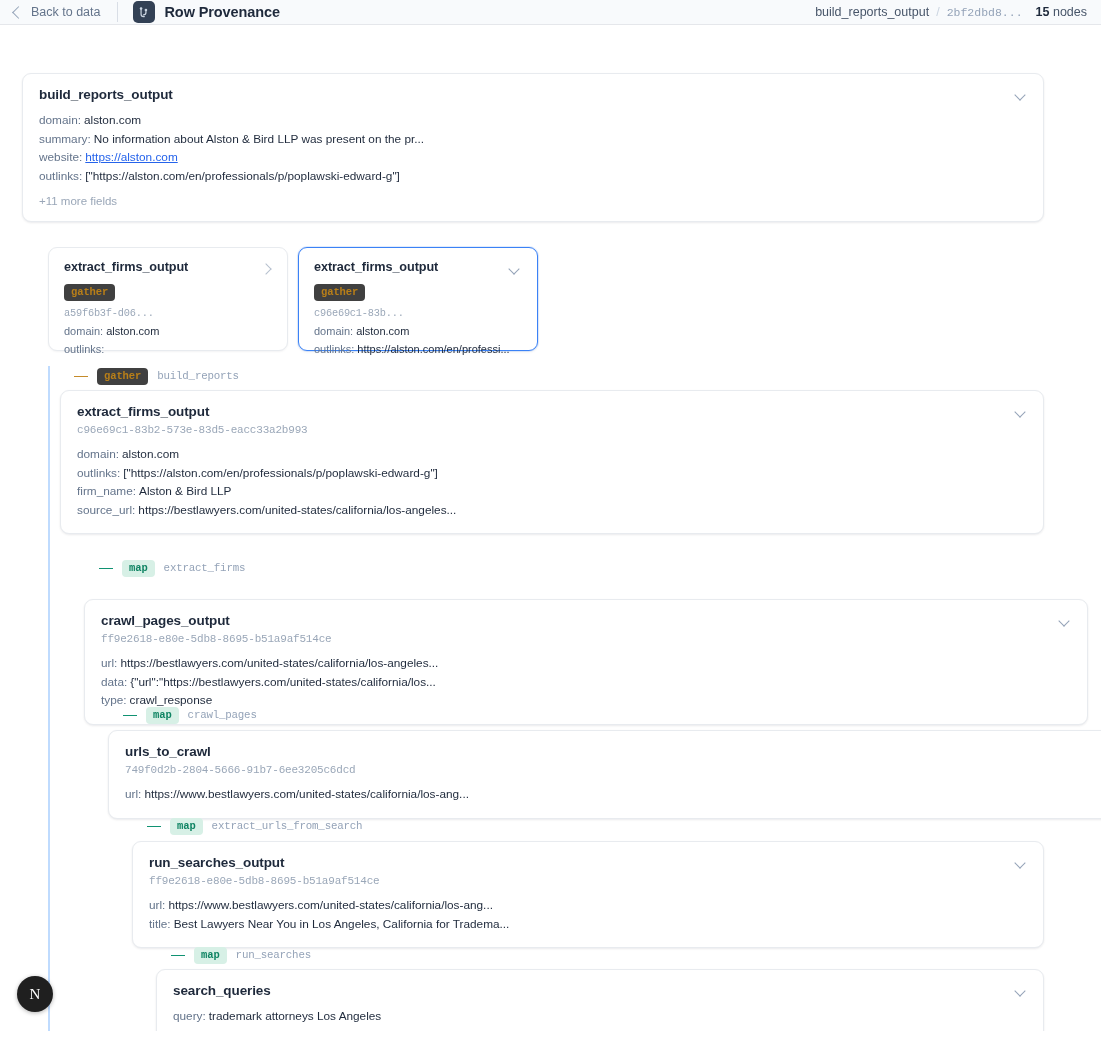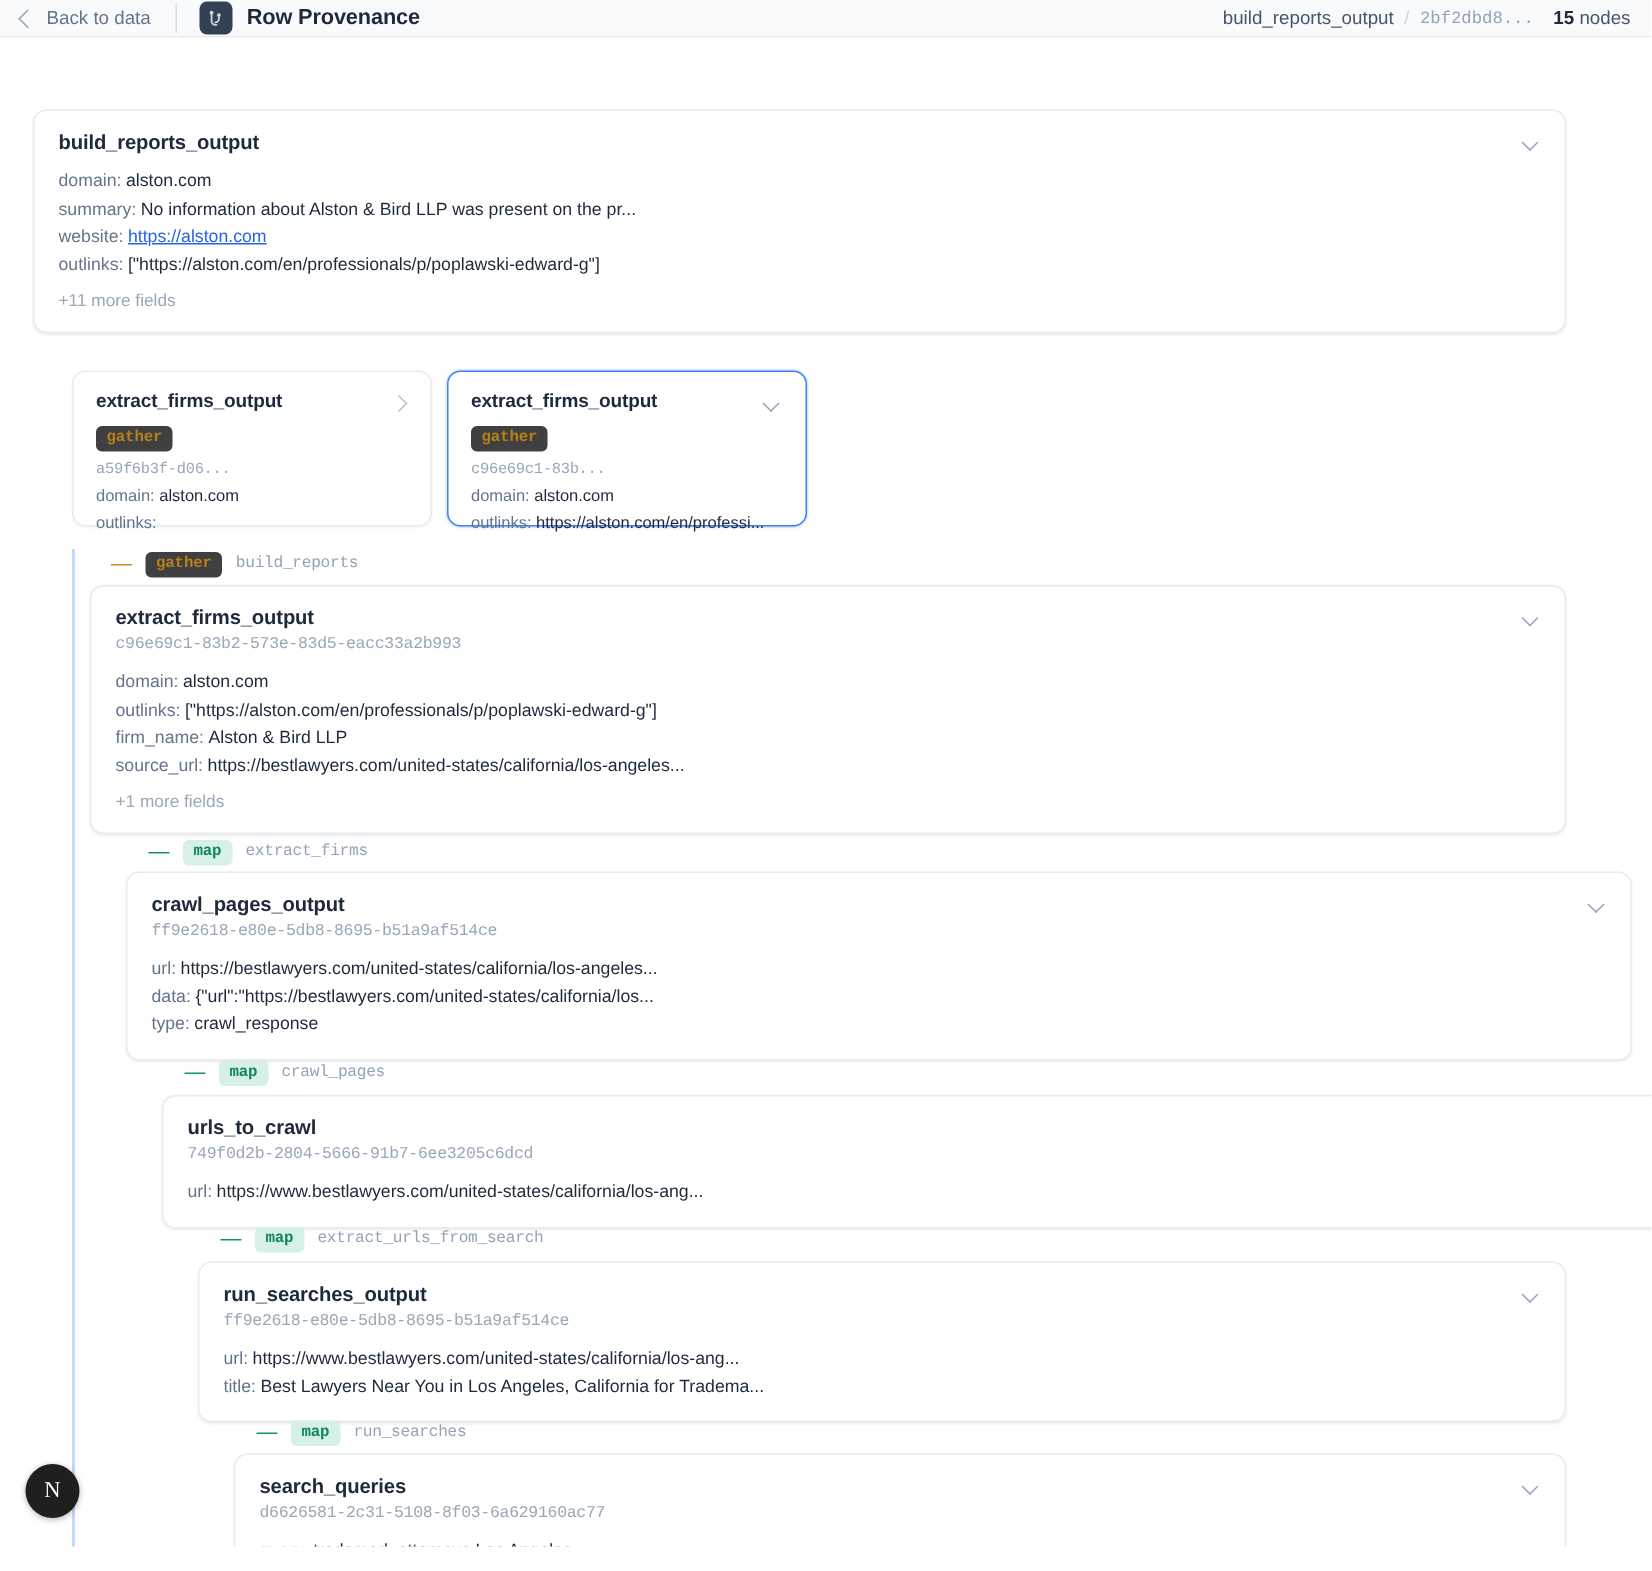--- a/index.html
+++ b/index.html
@@ -342,33 +342,32 @@
       <div class="field">
         <span class="fk">outlinks:</span><span class="fv">["https://alston.com/en/professionals/p/poplawski-edward-g"]</span>
       </div>
       <div class="field">
         <span class="fk">firm_name:</span><span class="fv">Alston &amp; Bird LLP</span>
       </div>
       <div class="field">
         <span class="fk">source_url:</span><span class="fv">https://bestlawyers.com/united-states/california/los-angeles...</span>
       </div>
     </div>
-    <div class="more-fields">+1 more fields</div>
     <div class="toggle">
         <span class="chev-down"></span>
       </div>
   </div>
 
   <div class="edge" style="left:99px; top:534px;">
     <span class="edge-dash teal"></span>
     <span class="badge map">map</span>
     <span class="edge-label">extract_firms</span>
   </div>
 
-  <div class="card" style="left:84px; top:556px; width:1004px;">
+  <div class="card" style="left:84px; top:574px; width:1004px;">
     <div class="card-title">crawl_pages_output</div>
     <div class="card-id">ff9e2618-e80e-5db8-8695-b51a9af514ce</div>
     <div class="fields">
       <div class="field">
         <span class="fk">url:</span><span class="fv">https://bestlawyers.com/united-states/california/los-angeles...</span>
       </div>
       <div class="field">
         <span class="fk">data:</span><span class="fv">{"url":"https://bestlawyers.com/united-states/california/los...</span>
       </div>
       <div class="field">
@@ -422,21 +421,20 @@
   </div>
 
   <div class="edge" style="left:171px; top:921px;">
     <span class="edge-dash teal"></span>
     <span class="badge map">map</span>
     <span class="edge-label">run_searches</span>
   </div>
 
   <div class="card" style="left:156px; top:944px; width:888px;">
     <div class="card-title">search_queries</div>
-    <div class="card-id">d6626581-2c31-5108-8f03-6a629160ac77</div>
     <div class="fields">
       <div class="field">
         <span class="fk">query:</span><span class="fv">trademark attorneys Los Angeles</span>
       </div>
     </div>
     <div class="toggle">
         <span class="chev-down"></span>
       </div>
   </div>
 

